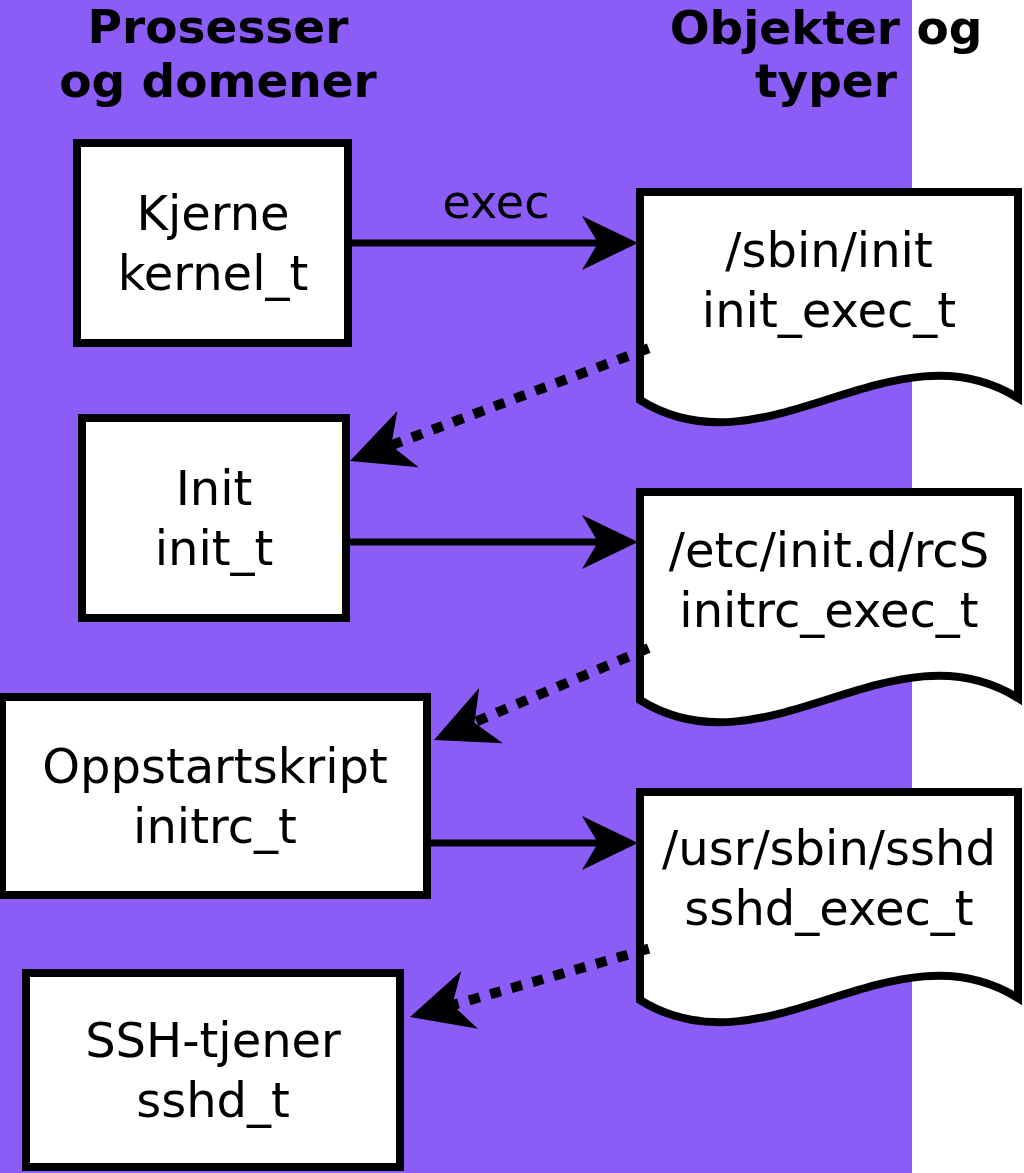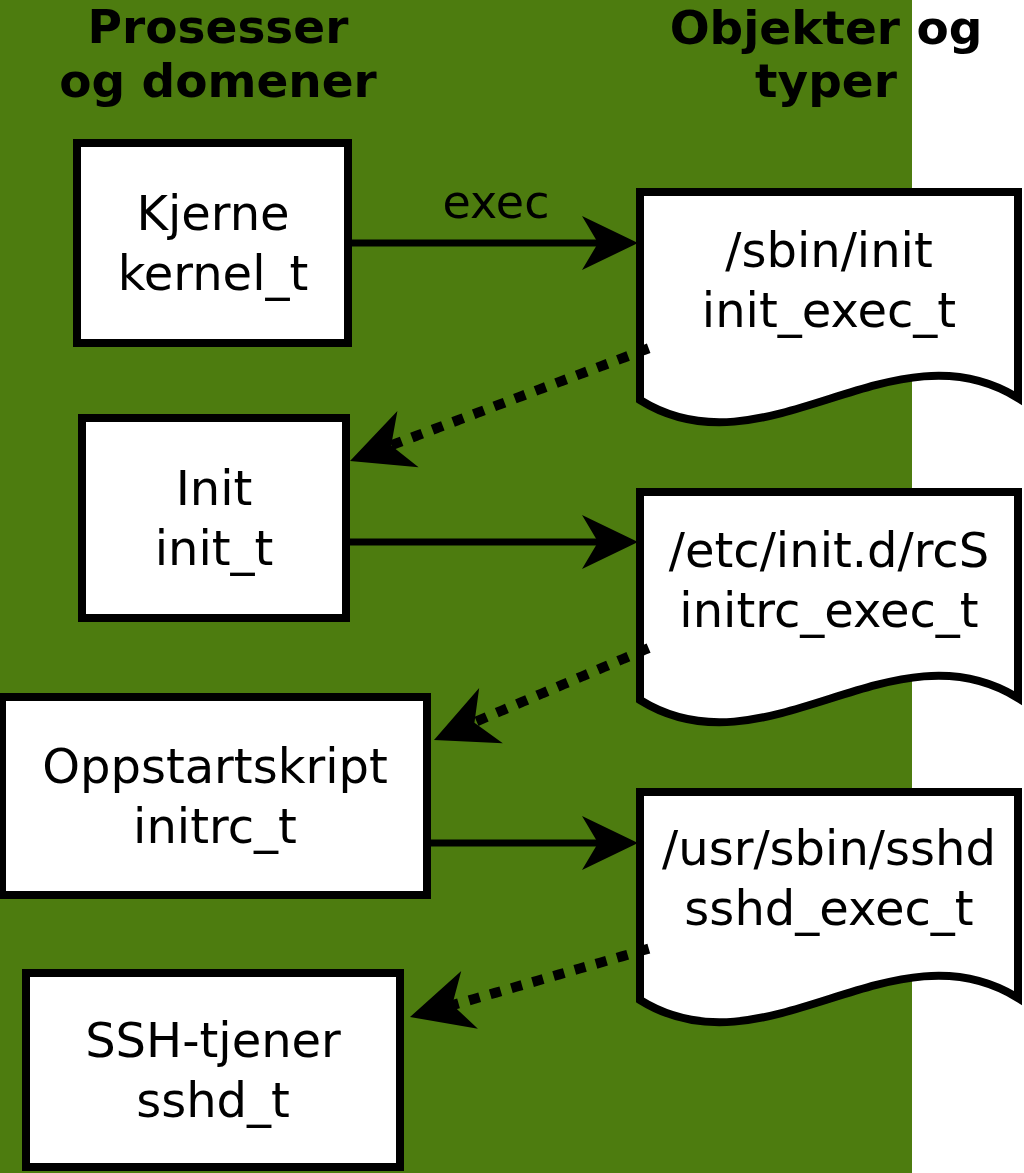--- a/index.html
+++ b/index.html
@@ -3,21 +3,21 @@
 <meta charset="utf-8">
 <style>
   html, body {
     margin: 0;
     padding: 0;
     background: #ffffff;
   }
   .stage {
     width: 912px;
     height: 1173px;
-    background: #4d7c0f;
+    background: #8b5cf6;
     position: relative;
   }
   svg { display: block; }
 
   .hdr-text {
     font-family: "DejaVu Sans", sans-serif;
     font-size: 47px;
     font-weight: bold;
     fill: #000000;
     text-anchor: middle;

